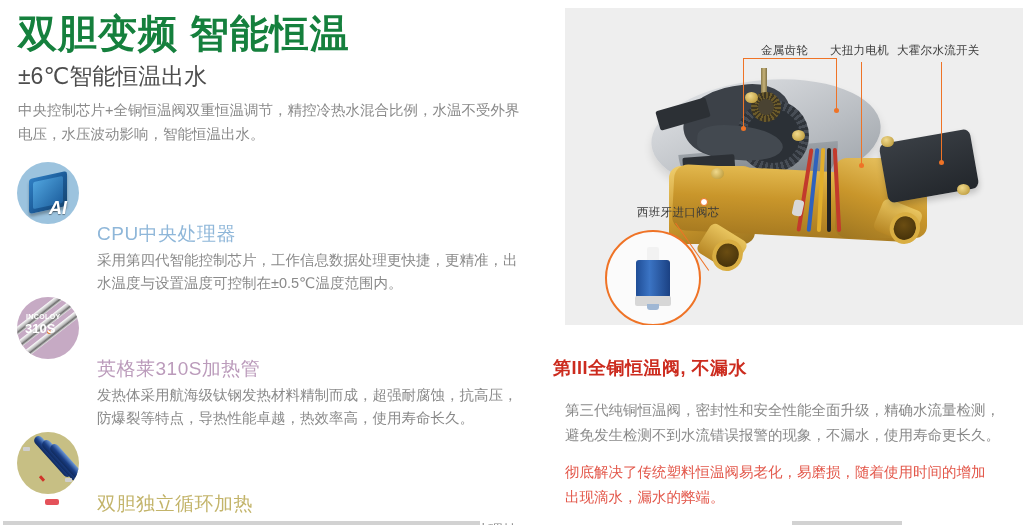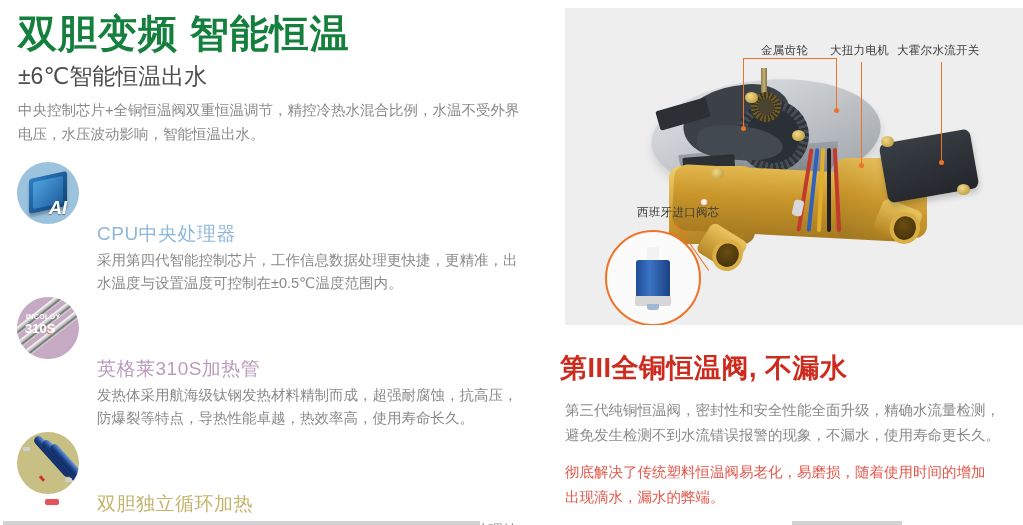--- a/index.html
+++ b/index.html
@@ -161,22 +161,22 @@
     position:absolute;left:-1px;top:49px;width:36px;height:10px;
     background:#d7d7d7;border-radius:2px;
   }
   .cartridge .foot{
     position:absolute;left:11px;top:57px;width:12px;height:6px;
     background:#9fb7d4;border-radius:0 0 3px 3px;
   }
 
   
   .rt-title{
-    position:absolute;left:15px;top:352px;
-    font-size:27px;line-height:32px;color:#cc2b1e;font-weight:bold;
+    position:absolute;left:8px;top:352px;
+    font-size:18px;line-height:32px;color:#cc2b1e;font-weight:bold;
     letter-spacing:.5px;white-space:nowrap;
   }
   .rt-desc{
     position:absolute;left:20px;top:398px;width:440px;
     font-size:14.5px;line-height:25px;color:#8a8a8a;
   }
   .rt-warn{
     position:absolute;left:20px;top:460px;width:430px;
     font-size:14.5px;line-height:25px;color:#e3574a;
   }

